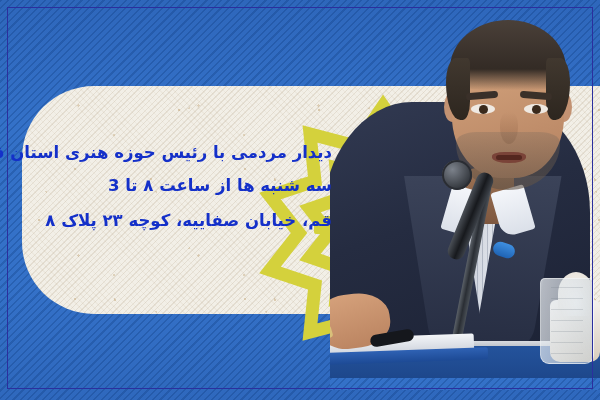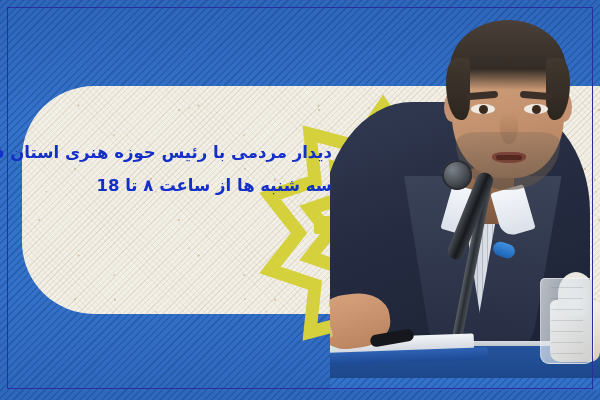--- a/index.html
+++ b/index.html
@@ -369,17 +369,18 @@
     <div class="cup"></div>
     <div class="cup-top"></div>
     <div class="glass">
         <div class="glass-lines"></div>
       </div>
     <div class="bottom-band"></div>
   </div>
 
   <div class="text-block">
     <div class="tline l1">دیدار مردمی با رئیس حوزه هنری استان قم</div>
-    <div class="tline l2">سه شنبه ها از ساعت ۸ تا 18</div>
+    <div class="tline l2">سه شنبه ها از ساعت ۸ تا 3</div>
+    <div class="tline l3">قم، خیابان صفاییه، کوچه ۲۳ پلاک ۸</div>
   </div>
 
   <div class="frame"></div>
 </div>
 
 </body></html>

